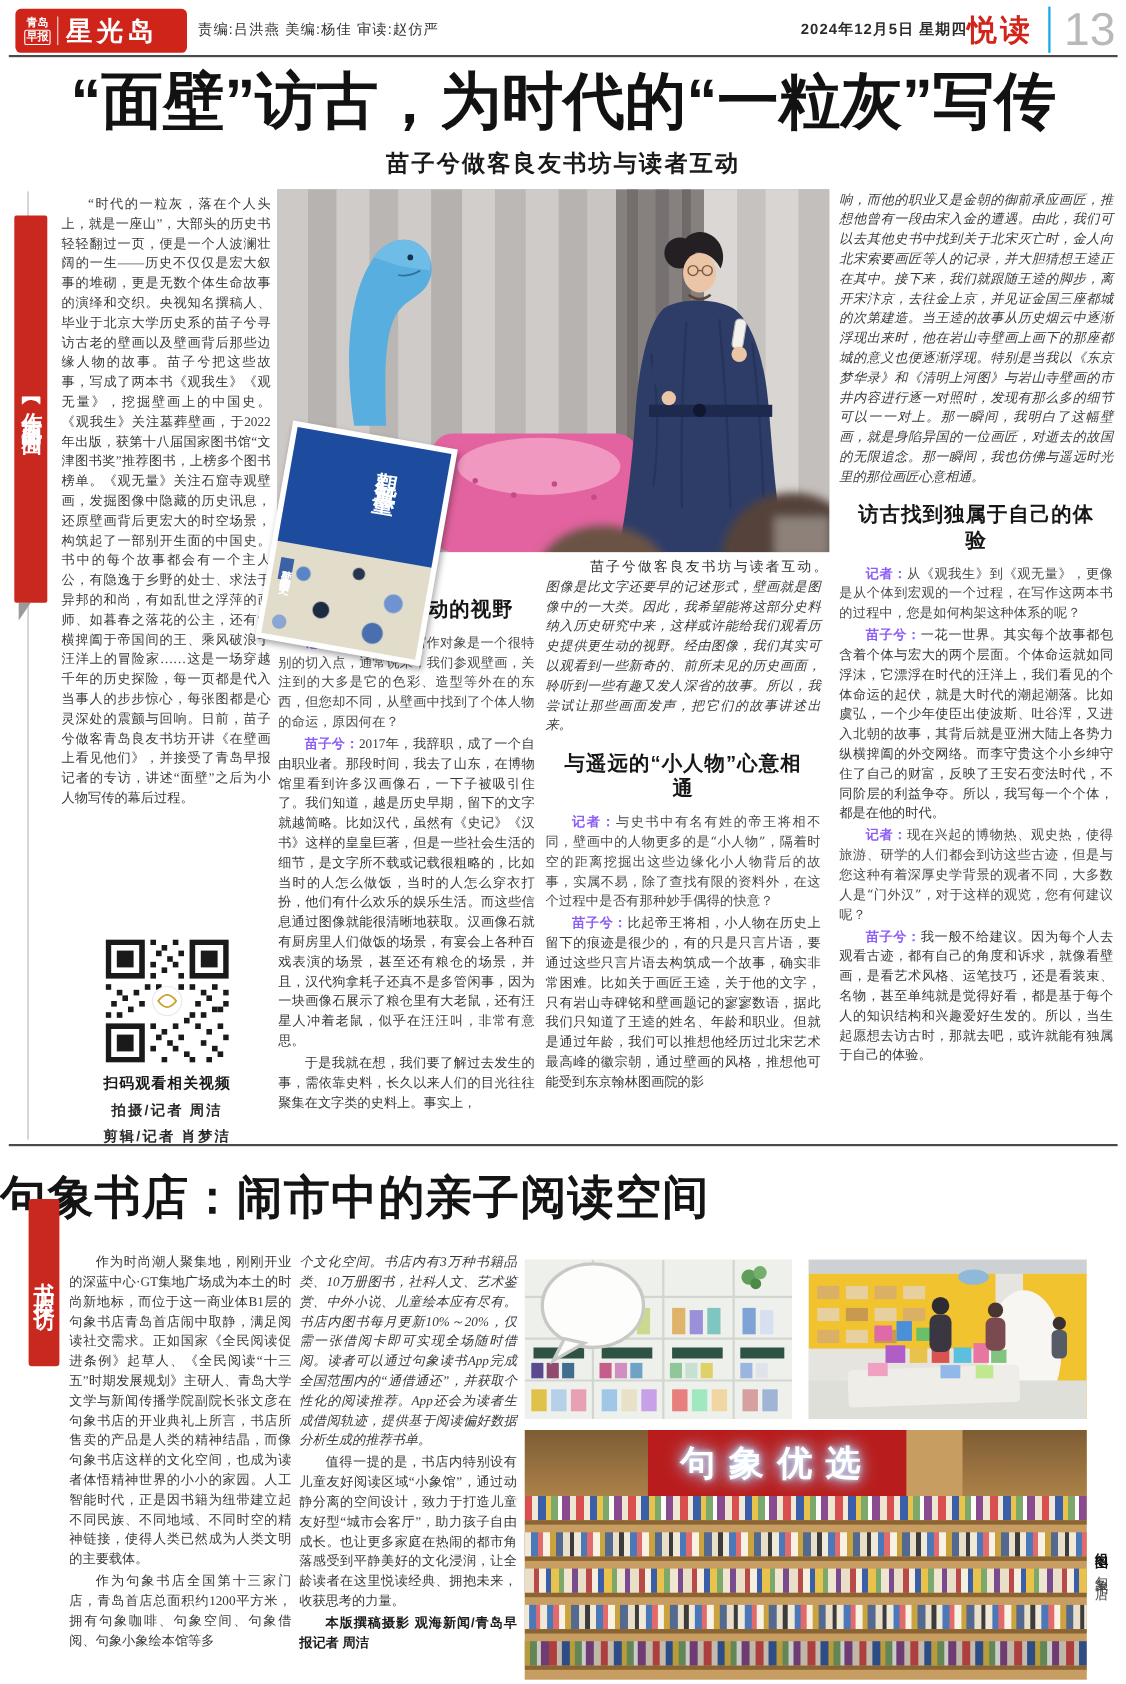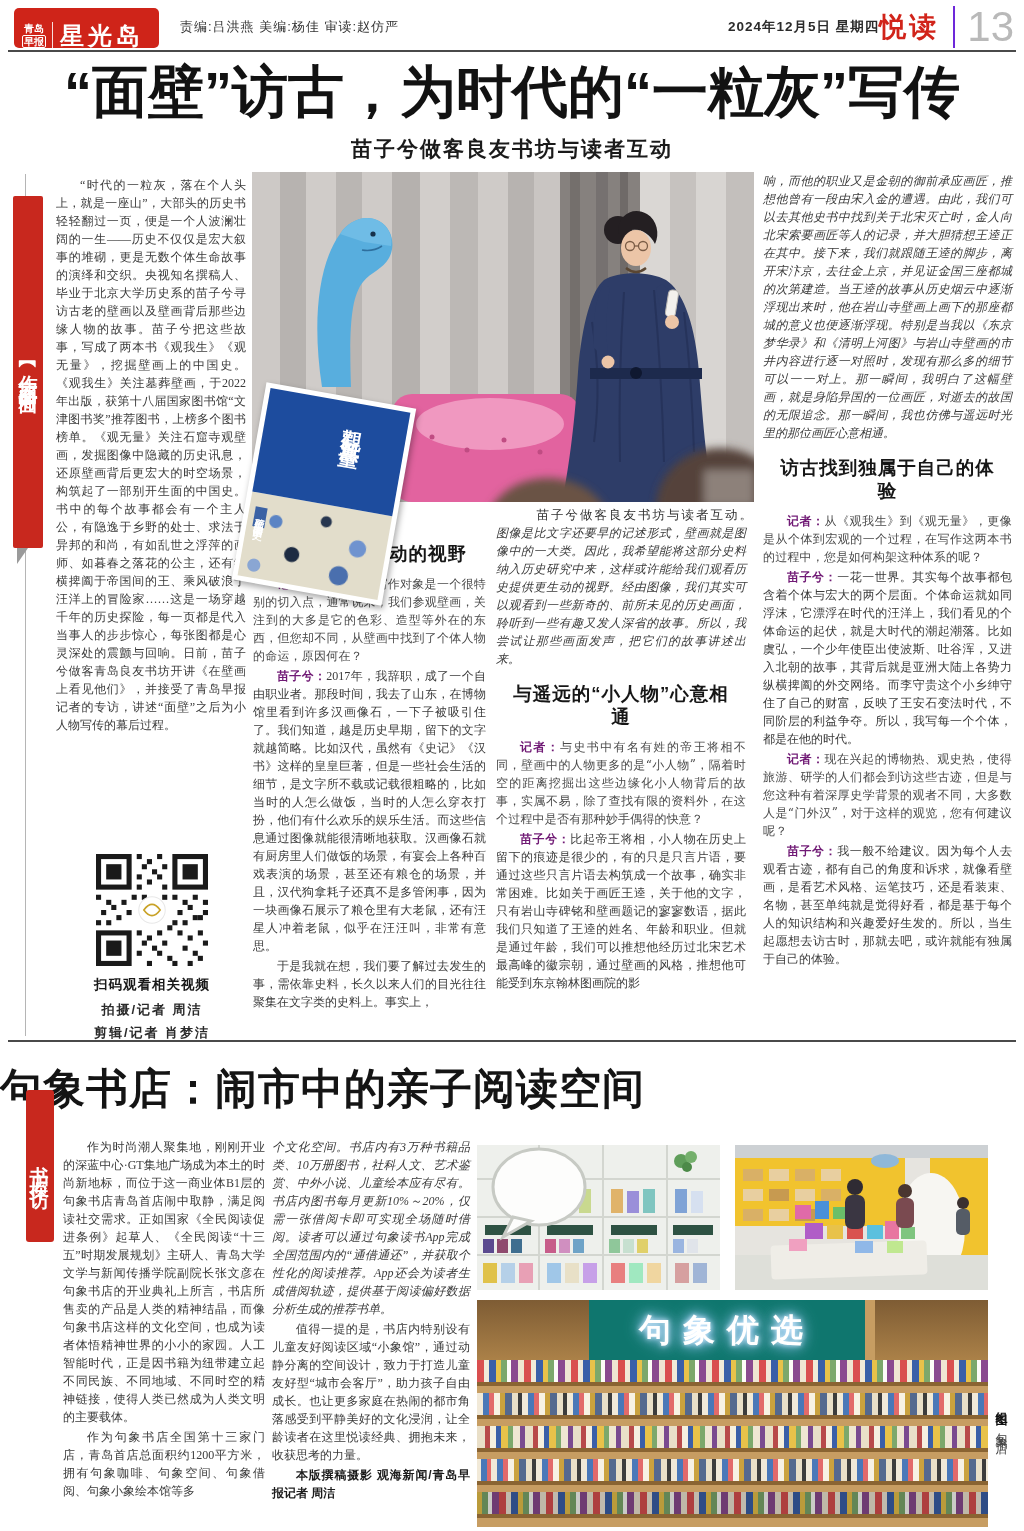--- a/index.html
+++ b/index.html
@@ -1,32 +1,32 @@
 <!DOCTYPE html>
 <html><head>
 <meta charset="utf-8">
 <style>
   html,body{margin:0;padding:0;background:#ffffff;}
   .page{position:relative;width:1024px;height:1531px;background:#fff;overflow:hidden;
         font-family:"Liberation Serif",serif;color:#383838;}
   .abs{position:absolute;}
 
   
-  .masthead{left:14px;top:8px;width:145px;height:40px;background:#cf2419;border-radius:5px;
-            display:flex;align-items:flex-end;padding:0 8px;box-sizing:border-box;color:#fff;}
+  .masthead{left:14px;top:8px;width:156px;height:40px;background:#cf2419;border-radius:5px;
+            display:flex;align-items:center;padding:12px 8px;box-sizing:border-box;color:#fff;}
   .mast-mini{display:flex;flex-direction:column;font:700 10px/1.15 "Liberation Sans",sans-serif;
              text-align:center;margin-right:6px;}
   .mast-mini .boxed{border:1px solid #fff;border-radius:2px;padding:0 1px;}
   .mast-div{width:1px;height:26px;background:#fff;opacity:.85;margin-right:7px;}
   .mast-brand{font:700 24px/1 "DejaVu Serif",serif;letter-spacing:4px;}
   .editors{left:180px;top:20px;font:13px/1 "Liberation Sans",sans-serif;color:#333;letter-spacing:1px;}
   .head-right{right:10px;top:6px;display:flex;align-items:center;}
   .head-date{font:700 13.5px/1 "Liberation Sans",sans-serif;color:#2b2b2b;letter-spacing:1px;margin-right:0;}
   .head-section{font:900 27px/1 "Liberation Sans",sans-serif;color:#d1241a;letter-spacing:3px;margin-right:14px;}
-  .head-page{font:200 42px/1 "Liberation Sans",sans-serif;color:#b9b9b9;border-left:2px solid #6d28d9;
+  .head-page{font:200 42px/1 "Liberation Sans",sans-serif;color:#b9b9b9;border-left:2px solid #0ea5e9;
              padding-left:12px;}
   .head-rule{left:8px;right:8px;top:50px;height:2px;background:#4a4a4a;}
 
   
   .headline{left:0;top:58px;width:100%;text-align:center;
             font:900 56px/1.2 "Liberation Sans",sans-serif;color:#121212;letter-spacing:0px;}
   .subhead{left:0;top:136px;width:100%;text-align:center;
            font:700 21px/1.2 "Liberation Sans",sans-serif;color:#1a1a1a;letter-spacing:2px;}
 
   .left-rule{left:25px;top:174px;width:1px;height:862px;background:#b5b5b5;}
@@ -38,21 +38,21 @@
                 border-bottom:16px solid transparent;z-index:2;}
 
   .col{position:absolute;font:12px/18px "Liberation Serif",serif;color:#3a3a3a;text-align:justify;}
   .c1{left:56px;top:176px;width:190px;}
   .c2{left:253px;top:542px;width:233px;}
   .c3{left:496px;top:524px;width:250px;}
   .c4{left:763px;top:172px;width:249px;}
   .col p{margin:0 0 2px 0;text-indent:2em;}
   .col p.cont{text-indent:0;font-style:italic;}
   .q{font-family:"DejaVu Serif",serif;color:#4a4a4a;letter-spacing:.2px;}
-  .lead{font-weight:700;color:#701a75;font-family:"Liberation Sans",sans-serif;margin-top:13px;}
+  .lead{font-weight:700;color:#8b5cf6;font-family:"Liberation Sans",sans-serif;margin-top:13px;}
   h3.sec{font:900 18.5px/1.25 "Liberation Sans",sans-serif;color:#161616;text-align:center;
          letter-spacing:1px;margin:14px 12px 10px;}
   h3.first{margin-top:0;}
 
   
   .photo-main{left:252px;top:172px;width:502px;height:330px;overflow:hidden;background:#c3bfbc;}
   .photo-caption{left:430px;top:507px;width:324px;text-align:right;
                  font:12.5px/1.3 "DejaVu Serif",serif;color:#2f2f2f;letter-spacing:2px;}
 
   
@@ -87,21 +87,21 @@
             color:#fff;writing-mode:vertical-rl;text-orientation:upright;
             font:700 19px/28px "DejaVu Serif",serif;letter-spacing:8px;
             display:flex;align-items:center;justify-content:center;}
   .b1{left:63px;top:1138px;width:202px;}
   .b2{left:272px;top:1138px;width:198px;}
   .byline{font-weight:700;font-family:"Liberation Sans",sans-serif;color:#1c1c1c;}
 
   .photoA{left:477px;top:1145px;width:243px;height:145px;overflow:hidden;background:#eef0ec;}
   .photoB{left:735px;top:1145px;width:253px;height:145px;overflow:hidden;background:#e9e6e0;}
   .photoC{left:477px;top:1300px;width:511px;height:227px;overflow:hidden;background:#c79d62;}
-  .neon-band{position:absolute;left:112px;top:0;width:276px;height:60px;background:#0f766e;
+  .neon-band{position:absolute;left:112px;top:0;width:235px;height:60px;background:#b91c1c;
              display:flex;align-items:center;justify-content:center;}
   .neon-text{font:700 32px/1 "Liberation Sans",sans-serif;color:#ffffff;letter-spacing:12px;
              text-shadow:0 0 5px #d7ecff,0 0 12px #9fd0ff,0 0 18px #9fd0ff;}
   .wood-l{position:absolute;left:0;top:0;width:112px;height:60px;background:linear-gradient(#7e5c34,#ab8148);}
   .wood-r{position:absolute;left:398px;top:0;width:113px;height:60px;background:linear-gradient(#7e5c34,#ab8148);}
   .shelfrow{position:absolute;left:0;width:511px;height:26px;}
   .shelfrow .books{height:22px;}
   .shelfrow .board{height:4px;background:#8a6432;}
   .bk1{background:repeating-linear-gradient(90deg,#d94f4f 0 7px,#f1e9d8 7px 12px,#3a5fa8 12px 19px,#e8c24a 19px 24px,#7ca86b 24px 30px,#fdfcf8 30px 34px,#8a4a8f 34px 41px,#efe6d2 41px 47px);}
   .bk2{background:repeating-linear-gradient(90deg,#f1e9d8 0 6px,#4a78b8 6px 12px,#e26a6a 12px 17px,#f7f2e4 17px 23px,#caa23e 23px 28px,#54698f 28px 35px,#e9dfc8 35px 41px,#3c3c3c 41px 45px);}

